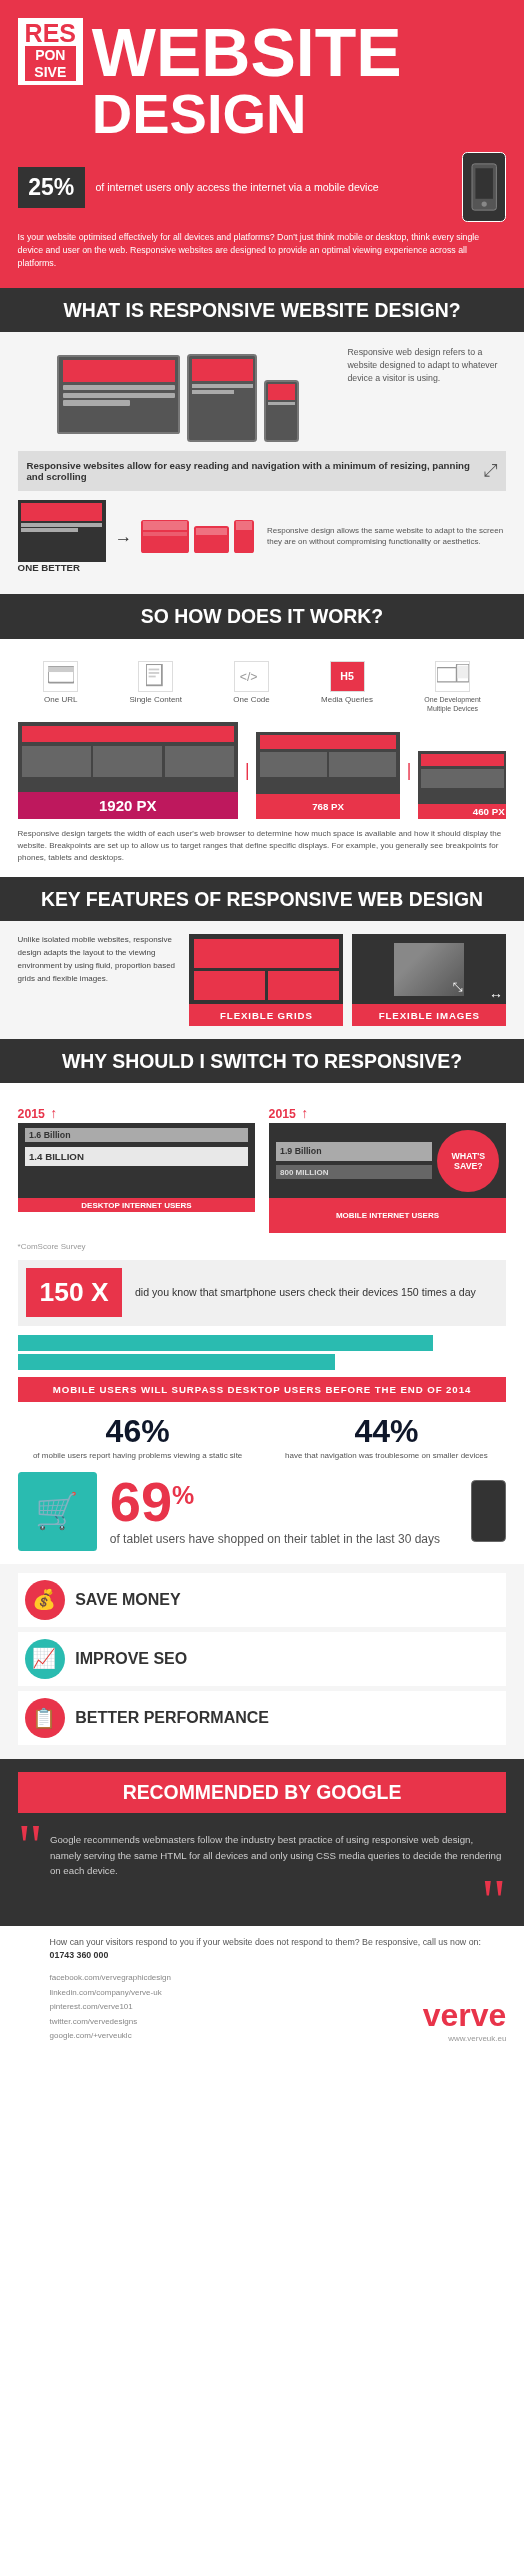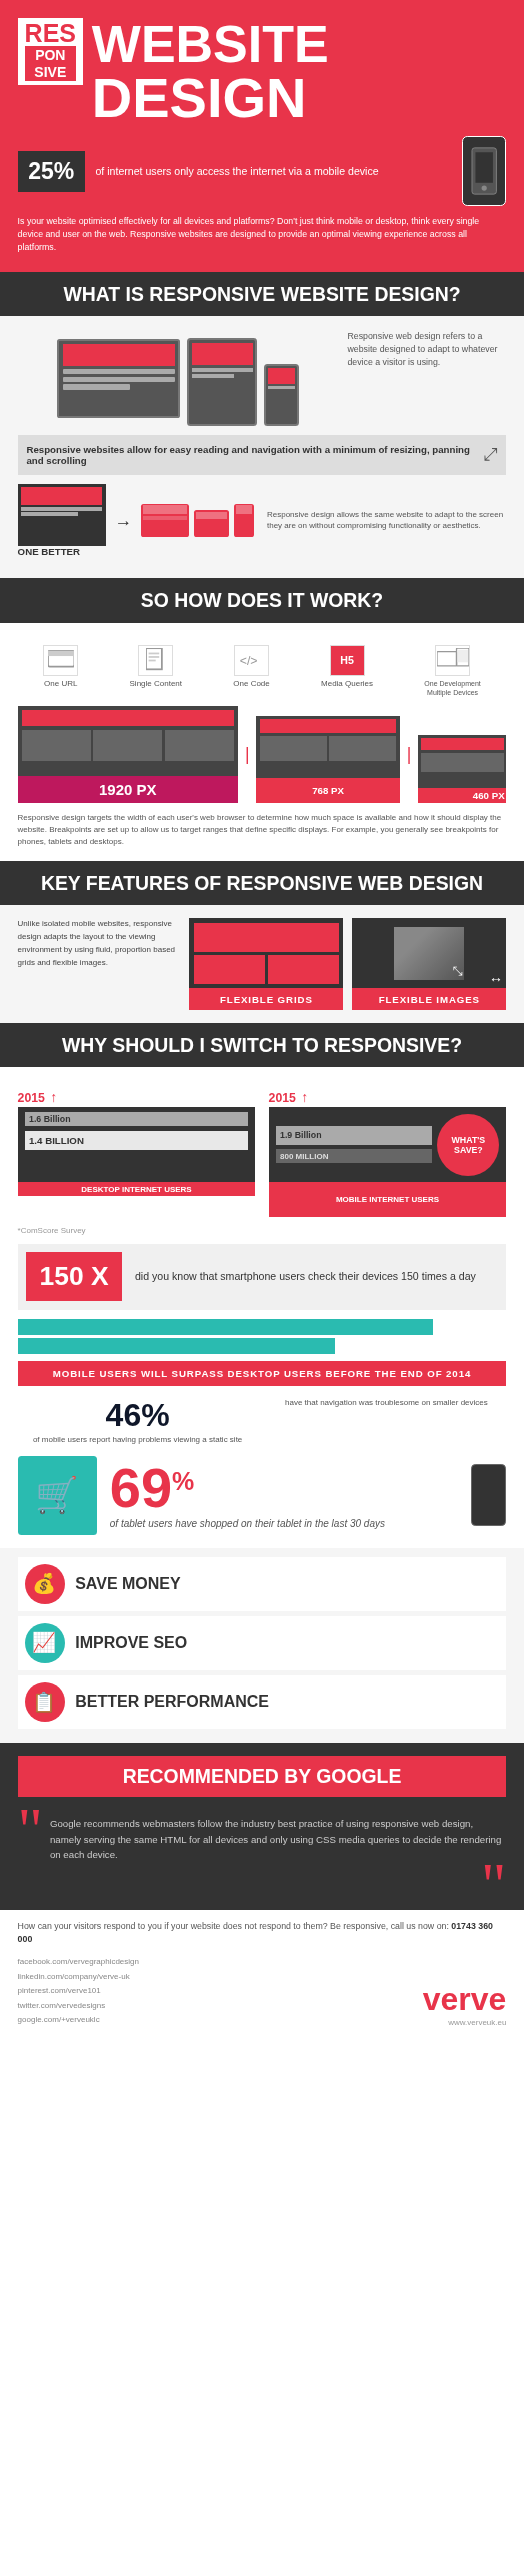--- a/index.html
+++ b/index.html
@@ -294,20 +294,21 @@
       font-size: 9.7px;
       color: #ccc;
       line-height: 1.6;
       margin: 8.8px 0;
     }
 
     
     .footer {
       background: white;
       padding: 10.6px 17.6px;
+      margin-left: 32px;
     }
     .call-text {
       font-size: 8.8px;
       color: #555;
       line-height: 1.5;
       margin-bottom: 8.8px;
     }
     .phone-number {
       font-weight: bold;
       color: #333;
@@ -348,21 +349,21 @@
 <div class="hero">
   <div class="hero-title">
     <div style="display:flex; flex-direction:column; gap:1.8px;">
       <div class="res-box">
         <span style="color:#e8344a; background:white; font-size:25px; font-weight:900; display:block;">RES</span>
         <span style="background:#e8344a; color:white; font-size:14px; font-weight:700; display:block; padding:1.8px 3.5px;">PON</span>
         <span style="background:#e8344a; color:white; font-size:14px; font-weight:700; display:block; padding:1.8px 3.5px;">SIVE</span>
       </div>
     </div>
     <div>
-      <div style="font-size:52px; font-weight:900; color:white; line-height:1;">WEBSITE</div>
+      <div style="font-size:68px; font-weight:900; color:white; line-height:1;">WEBSITE</div>
       <div style="font-size:56px; font-weight:900; color:white; line-height:1;">DESIGN</div>
     </div>
   </div>
   <div class="hero-subtitle">
     <div class="percent-badge">25%</div>
     <div class="hero-desc">of internet users only access the internet via a mobile device</div>
     <div class="hero-device">
       <svg width="26.4" height="48" viewBox="0 0 30 55">
         <rect x="1" y="1" width="28" height="53" rx="3" fill="#555" stroke="#888" stroke-width="1"></rect>
         <rect x="5" y="6" width="20" height="35" fill="#333"></rect>
@@ -607,32 +608,33 @@
   </div>
 
   <div class="surpass-bar">MOBILE USERS WILL SURPASS DESKTOP USERS BEFORE THE END OF 2014</div>
 
   <div class="pct-row" style="margin-top:10.6px;">
     <div class="pct-item">
       <div class="pct-num">46%</div>
       <div class="pct-desc">of mobile users report having problems viewing a static site</div>
     </div>
     <div class="pct-item">
+      <div class="pct-num">44%</div>
       <div class="pct-desc">have that navigation was troublesome on smaller devices</div>
     </div>
   </div>
 
   <div class="big-pct-row" style="margin-top:10.6px; align-items:center;">
     <div class="shopping-cart">🛒</div>
     <div>
       <div style="display:flex; align-items:flex-start;">
         <span style="font-size:56px; font-weight:900; color:#e8344a; line-height:1;">69</span>
         <span style="font-size:25px; font-weight:900; color:#e8344a; margin-top:7px;">%</span>
       </div>
-      <div style="font-size:10px; color:#555; line-height:1.5;font-style:italic;">of tablet users have shopped on their tablet in the last 30 days</div>
+      <div style="font-size:12px; color:#555; line-height:1.5;">of tablet users have shopped on their tablet in the last 30 days</div>
     </div>
     <div class="phone-visual"></div>
   </div>
 </div>
 
 <div class="benefits-section">
   <div class="benefit-row">
     <div class="benefit-icon">💰</div>
     <div class="benefit-label">SAVE MONEY</div>
   </div>

